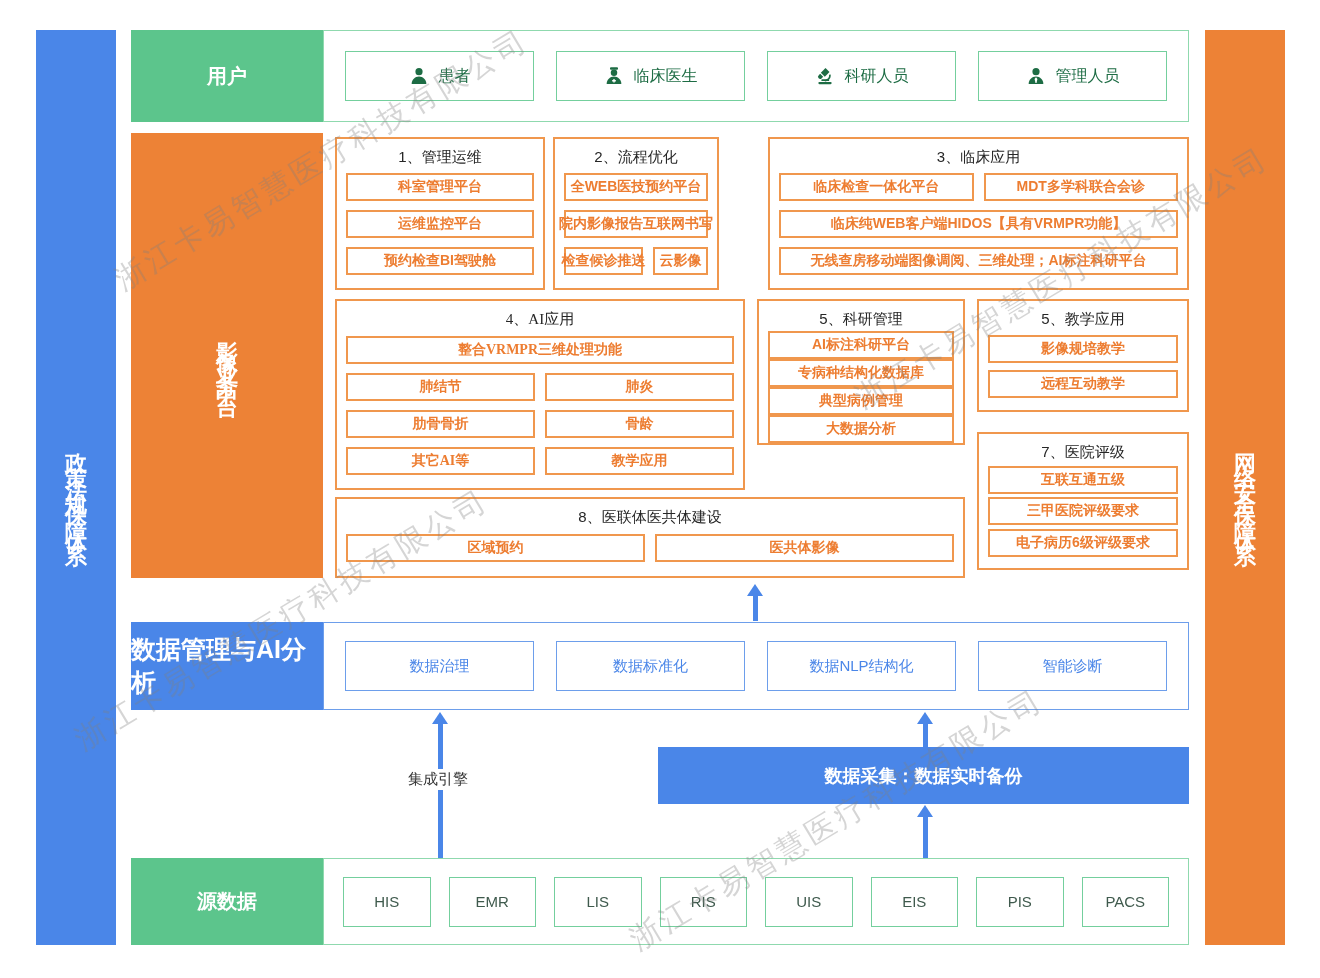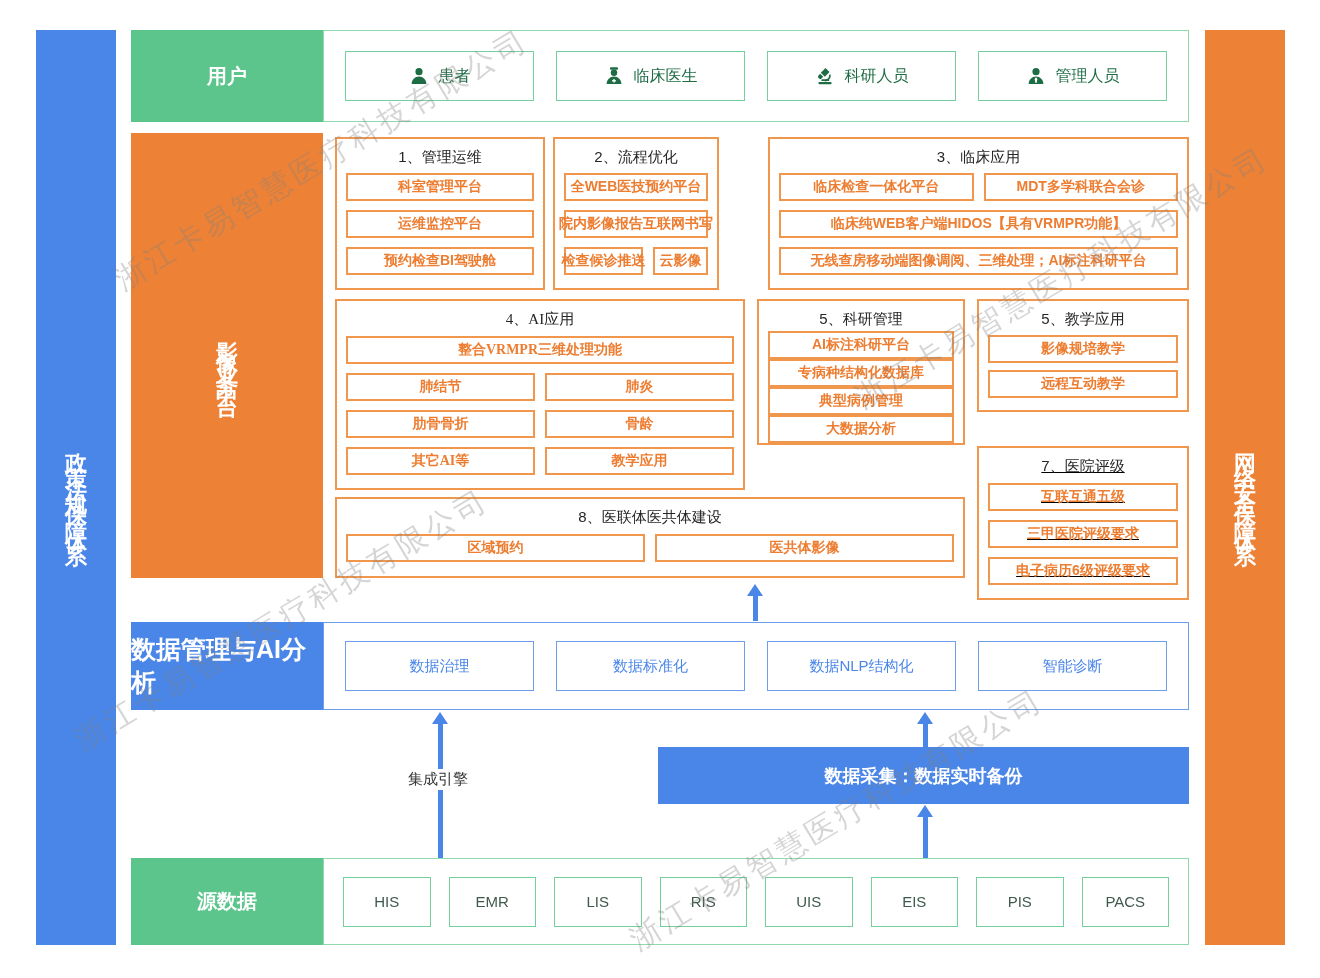--- a/index.html
+++ b/index.html
@@ -48,21 +48,21 @@
         display:flex;align-items:center;justify-content:center;background:#fff;box-sizing:border-box;white-space:nowrap;}
   .r2{display:flex;gap:10px;border-radius:7px;}
   .r2 .obox{flex:1;min-width:0;}
   .r2 .obox.wide{flex:1.48;}
   #s1{left:335px;top:137px;width:210px;height:153px;}
   #s2{left:553px;top:137px;width:166px;height:153px;}
   #s3{left:768px;top:137px;width:421px;height:153px;}
   #s4{left:335px;top:299px;width:410px;height:191px;font-family:Liberation Serif, serif;}
   #s5{left:757px;top:299px;width:208px;height:146px;}
   #s6{left:977px;top:299px;width:212px;height:113px;}
-  #s7{left:977px;top:446px;width:212px;height:154px;text-decoration:underline;}
+  #s7{left:977px;top:432px;width:212px;height:138px;}
   #s8{left:335px;top:497px;width:630px;height:81px;}
 
   
   #dm-container{position:absolute;left:323px;top:622px;width:866px;height:88px;box-sizing:border-box;
                 border:1.5px solid var(--b-border);display:flex;align-items:center;gap:22px;padding:0 21px;background:#fff;}
   .dm-item{flex:1;height:48px;border:1.5px solid var(--b-border);color:var(--blue);font-size:15px;
            display:flex;align-items:center;justify-content:center;background:#fff;}
 
   
   .arrow-up{position:absolute;width:16px;display:flex;flex-direction:column;align-items:center;z-index:1;}

